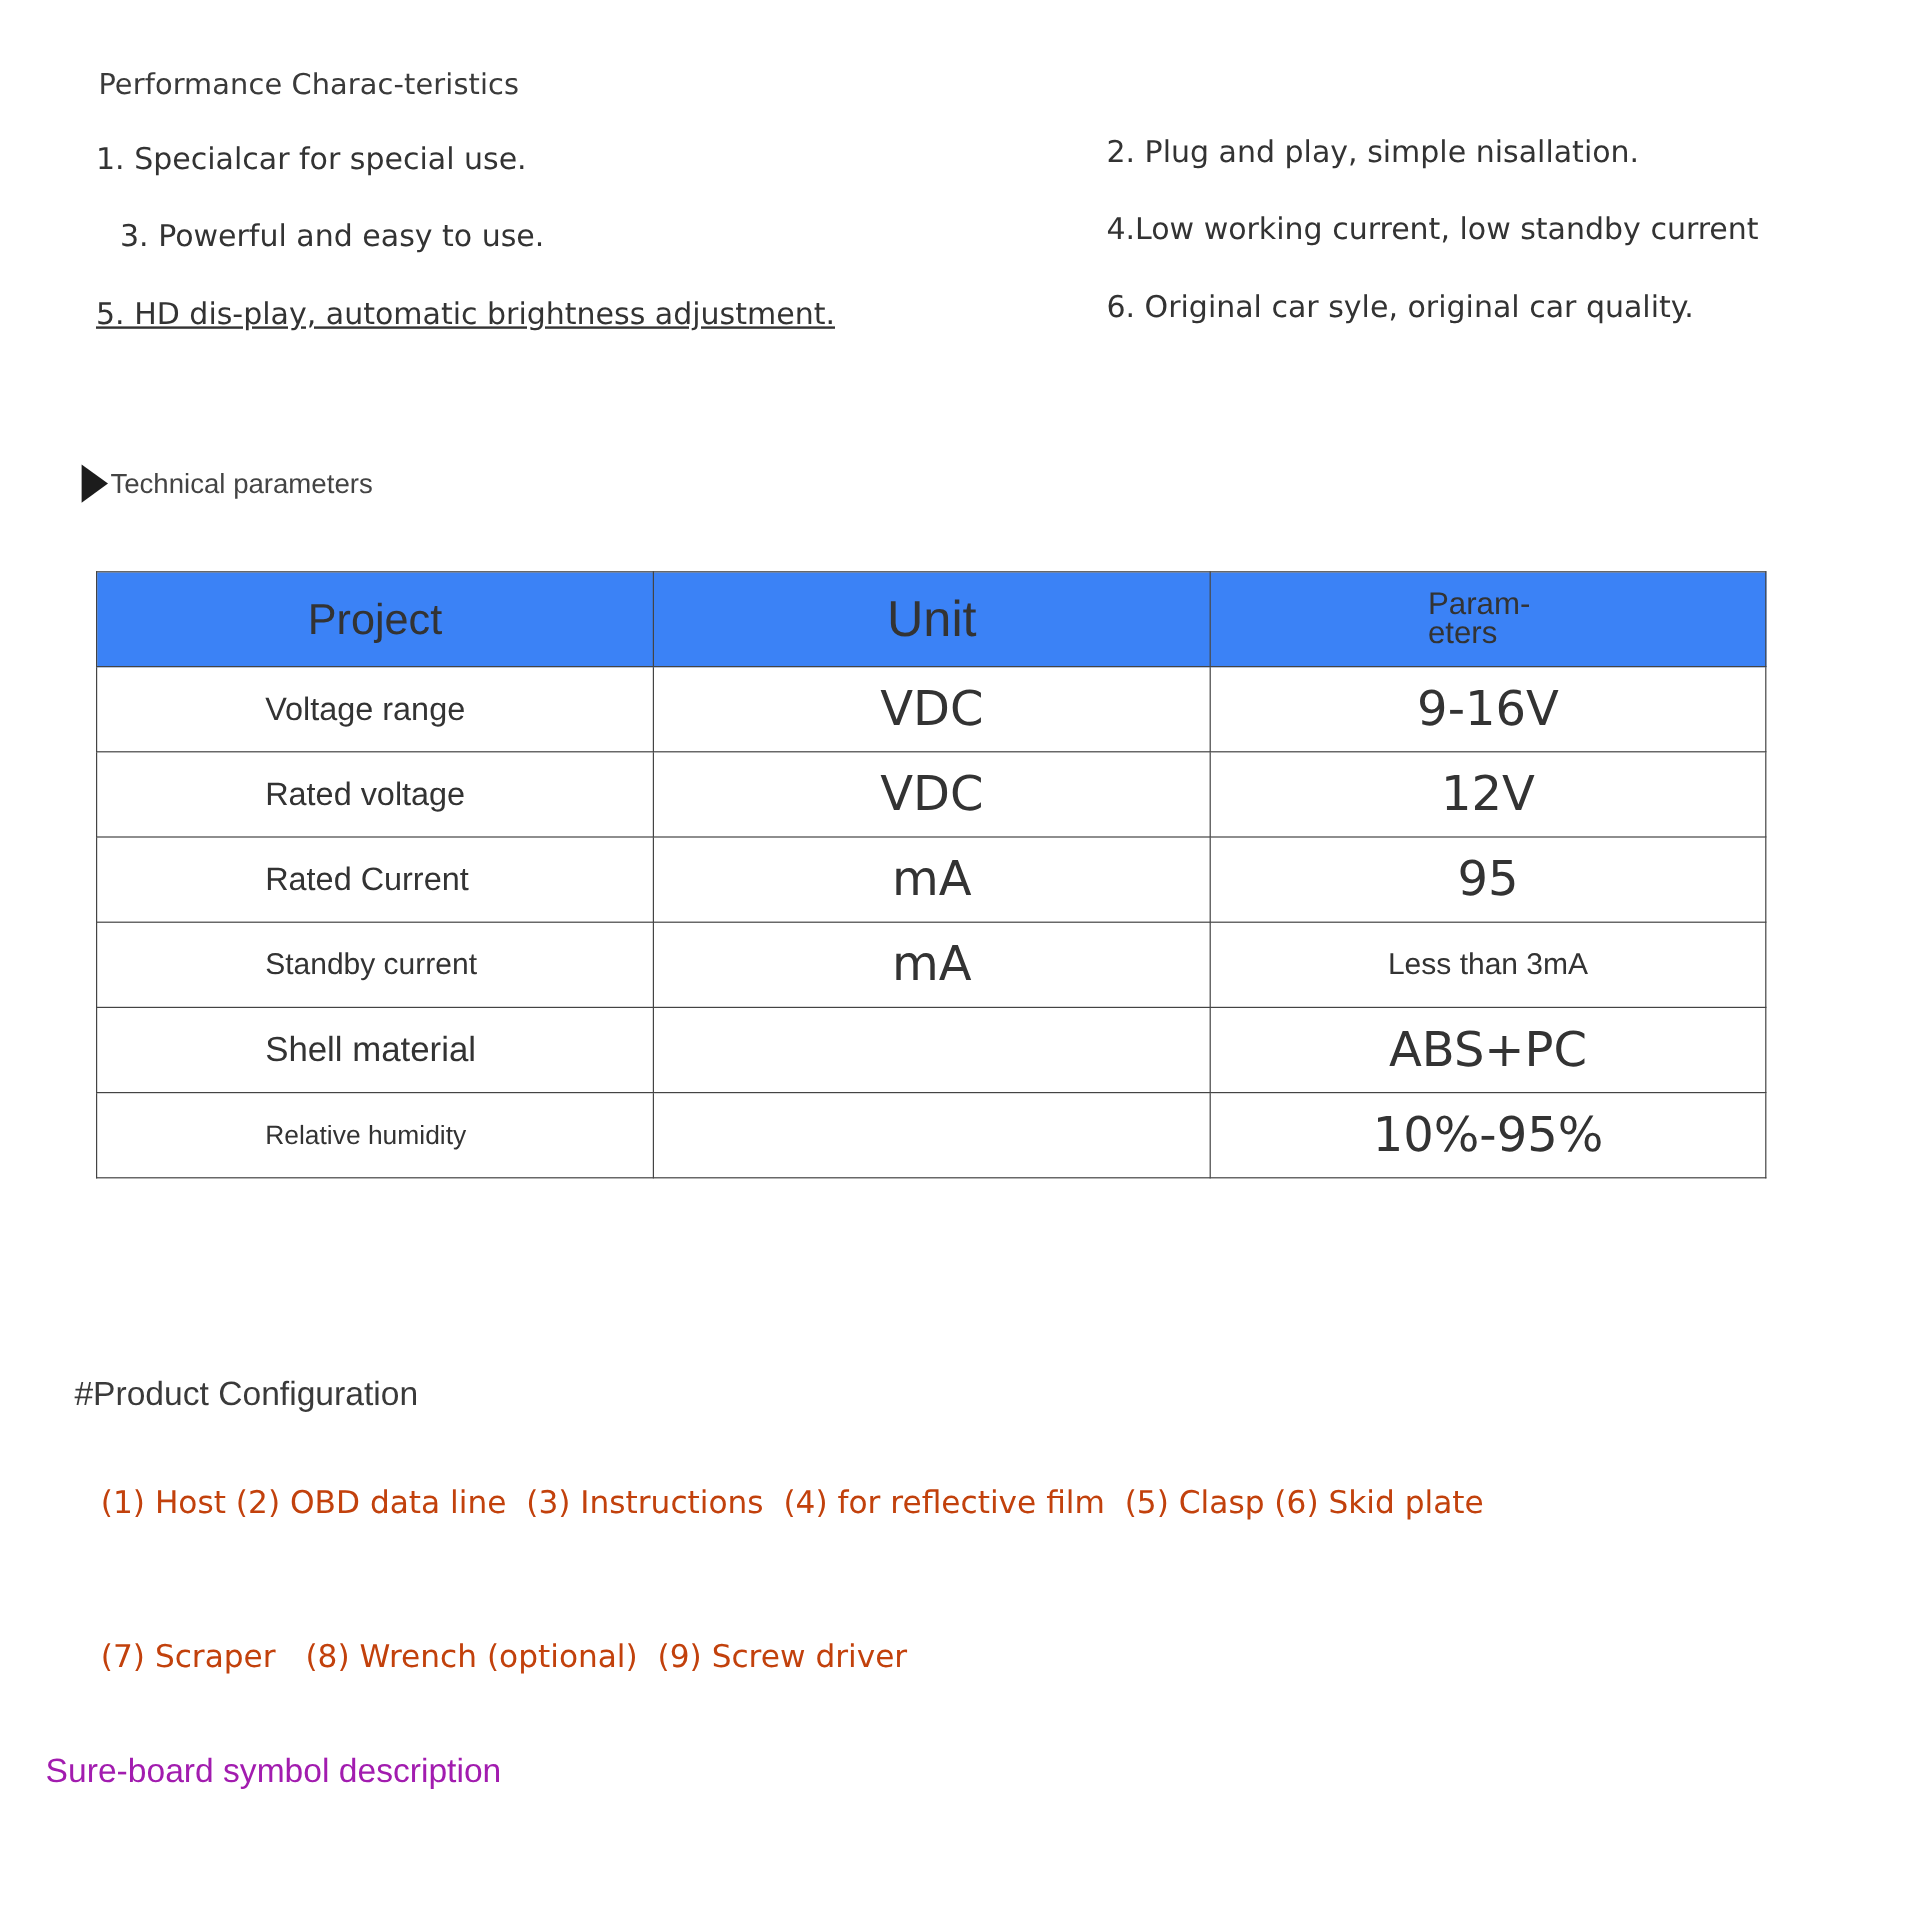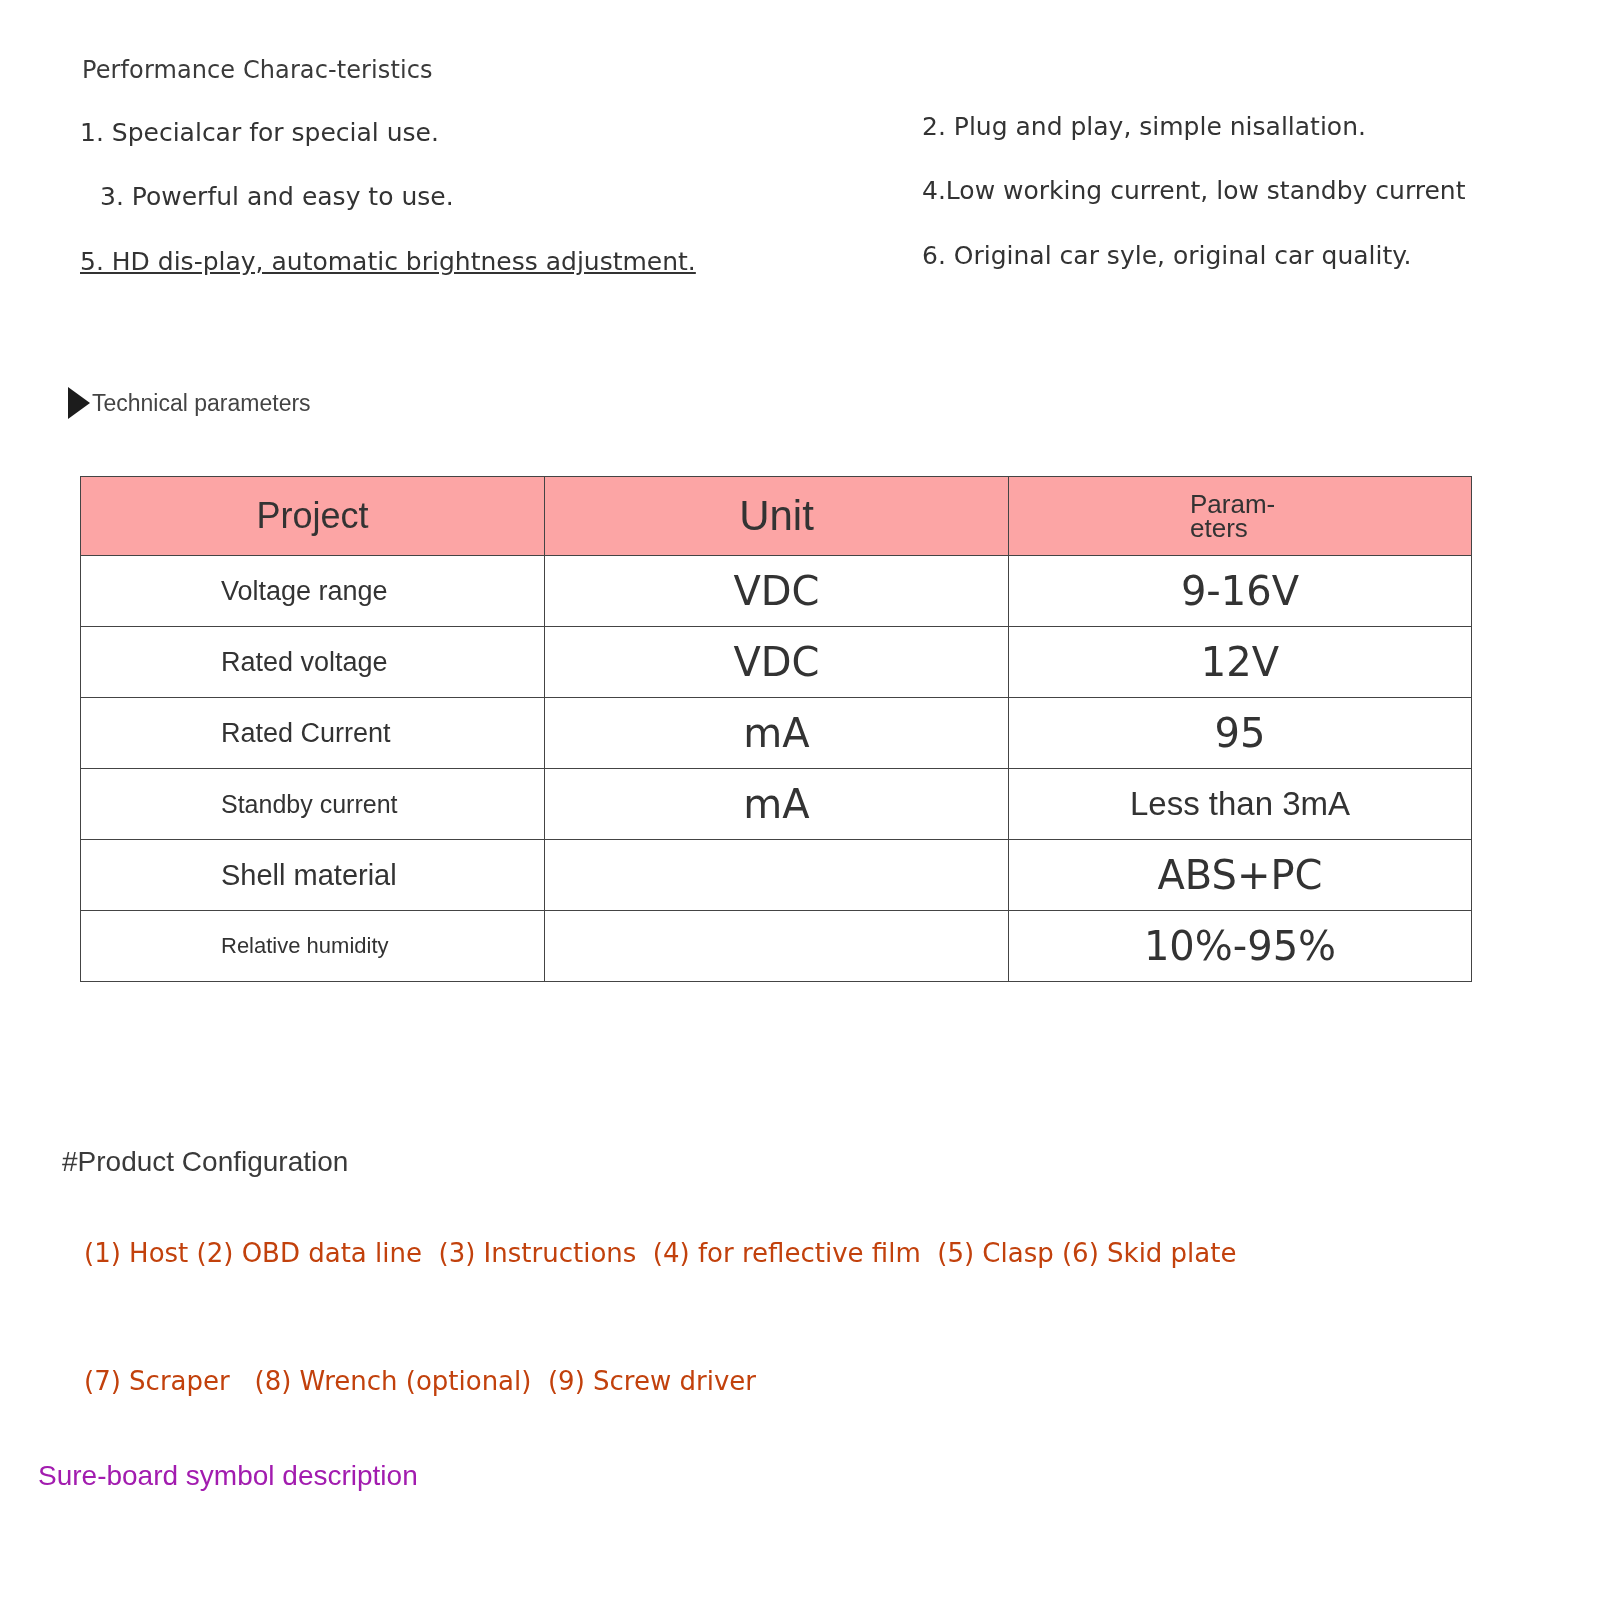--- a/index.html
+++ b/index.html
@@ -30,36 +30,36 @@
       margin-left: 2px;
     }
     table.params {
       position: absolute; left: 80px; top: 476px; width: 1392px;
       border-collapse: collapse; table-layout: fixed;
     }
     table.params td, table.params th {
       border: 1.5px solid #444444; text-align: center; vertical-align: middle;
       padding: 0; color: #333;
     }
-    table.params thead th { background: #fca5a5; height: 78px; font-weight: normal; }
+    table.params thead th { background: #3b82f6; height: 78px; font-weight: normal; }
     table.params tbody td { height: 70px; }
     .col-project { width: 463px; }
     .col-unit { width: 463px; }
     .h-project { font-family: "Liberation Sans", sans-serif; font-size: 36px; }
     .h-unit { font-family: "Liberation Sans", sans-serif; font-size: 42px; margin-left: 21px; }
     .h-params {
       font-family: "Liberation Sans", sans-serif; font-size: 26px; line-height: 24px;
       display: inline-block; text-align: left; width: 100px;
     }
     .c-project { font-family: "Liberation Sans", sans-serif; font-size: 27px; text-align: left !important; padding-left: 140px !important; }
     .c-project.small { font-size: 22px; }
     .c-project.wrap { font-size: 22px; line-height: 24px; }
     .c-unit { font-family: "DejaVu Sans", sans-serif; font-size: 40px; }
     .c-param { font-family: "DejaVu Sans", sans-serif; font-size: 40px; }
-    .c-param.small { font-family: "Liberation Sans", sans-serif; font-size: 33px; }
+    .c-param.small { font-family: "Liberation Sans", sans-serif; font-size: 25px; }
     .pc-title {
       position: absolute; left: 62px; top: 1146px;
       font-family: "Liberation Sans", sans-serif; font-size: 28px; color: #3a3a3a;
     }
     .pc-line {
       position: absolute; left: 84px; font-family: "DejaVu Sans", sans-serif;
       font-size: 26px; color: #c2410c; white-space: pre;
     }
     .sb-title {
       position: absolute; left: 38px; top: 1460px;

